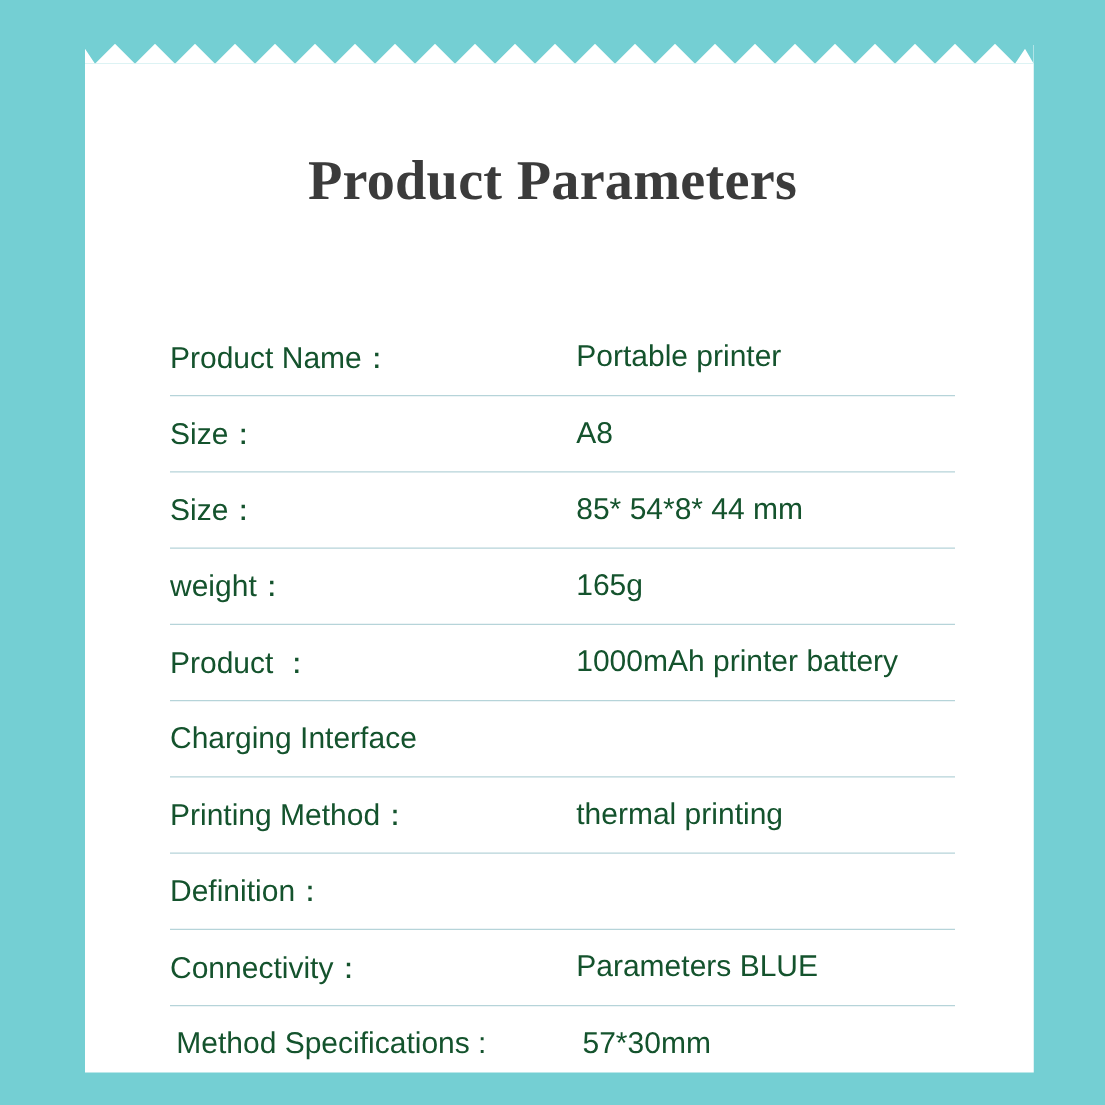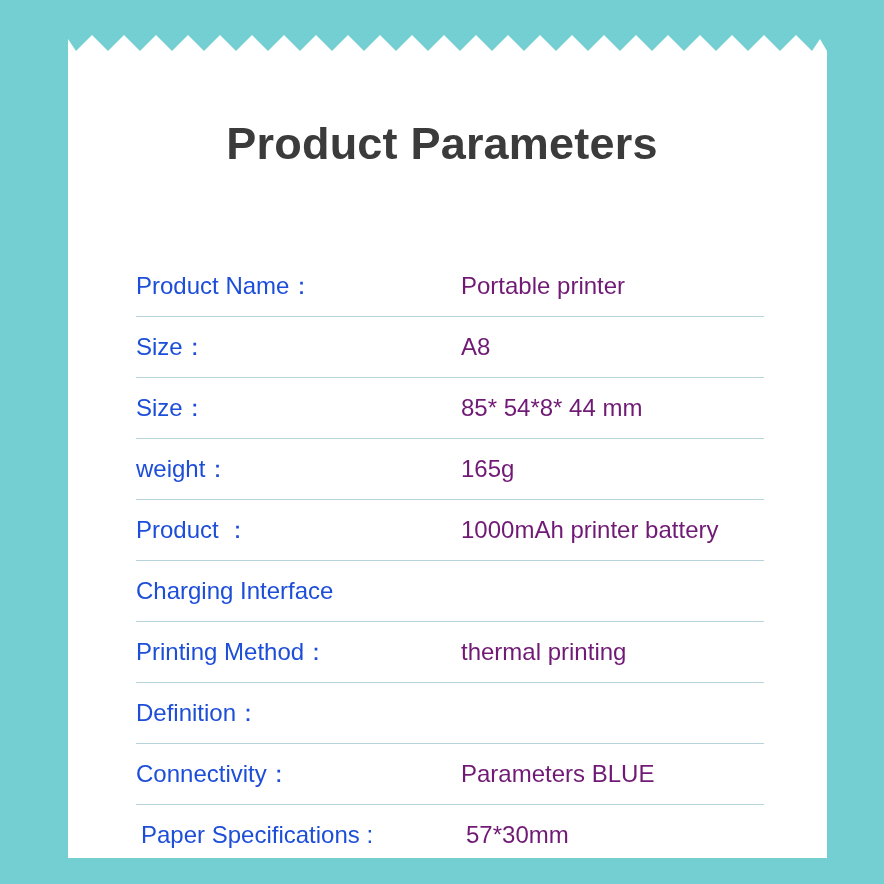--- a/index.html
+++ b/index.html
@@ -49,21 +49,21 @@
   #title {
     position: absolute;
     left: 0;
     top: 118px;
     width: 884px;
     text-align: center;
     font-size: 45px;
     font-weight: bold;
     color: #3b3b3b;
     letter-spacing: 0.2px;
-    font-family: Liberation Sans, sans-serif;
+    font-family: Liberation Serif, serif;
   }
 
   
   #table {
     position: absolute;
     left: 136px;
     top: 256px;
     width: 628px;
   }
   .row {
@@ -73,28 +73,28 @@
     display: flex;
     align-items: center;
   }
   .row.last {
     border-bottom: none;
   }
   .label {
     width: 325px;
     flex: 0 0 325px;
     font-size: 24px;
-    color: #1d4ed8;
+    color: #14532d;
     font-family: "Liberation Sans", sans-serif;
     white-space: pre;
   }
   .value {
     flex: 1 1 auto;
     font-size: 24px;
-    color: #701a75;
+    color: #14532d;
     font-family: "Liberation Sans", sans-serif;
     white-space: pre;
   }
   
   .row.last .label {
     padding-left: 5px;
   }
 </style>
 </head>
 <body>
@@ -151,19 +151,19 @@
     <div class="row">
       <span class="label">Definition：</span>
     </div>
 
     <div class="row">
       <span class="label">Connectivity：</span>
       <span class="value">Parameters BLUE</span>
     </div>
 
     <div class="row last">
-      <span class="label">Paper Specifications :</span>
+      <span class="label">Method Specifications :</span>
       <span class="value">57*30mm</span>
     </div>
 
   </div>
 
 </div>
 
 </body></html>

